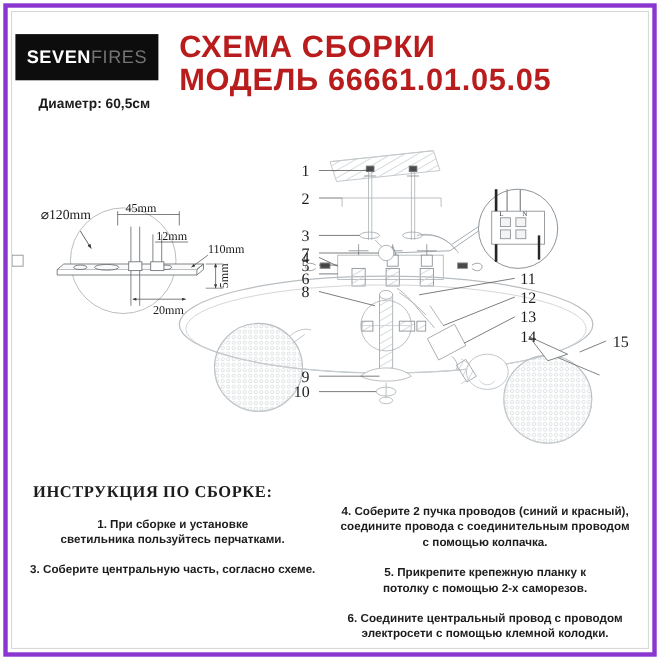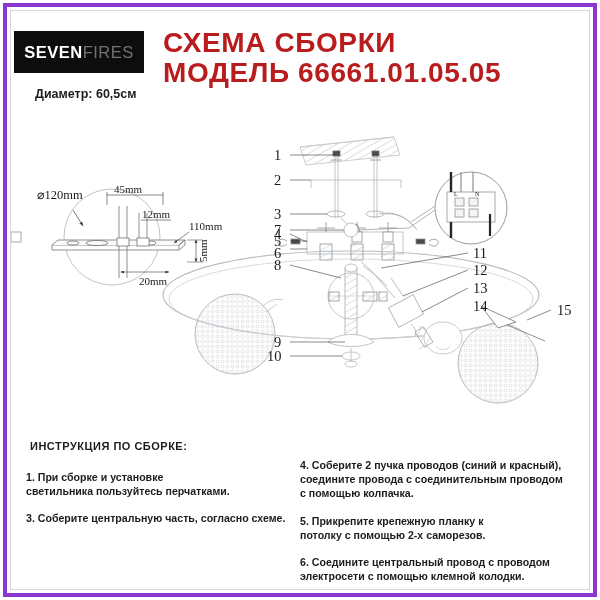--- a/index.html
+++ b/index.html
@@ -48,26 +48,26 @@
   .spec-row{font-size:12.5px;font-weight:bold;color:#1c1c1c;line-height:17px;white-space:nowrap;}
   .spec-row.indent{padding-left:20px;}
 
   
   #drawing{position:absolute;left:11px;top:110px;width:578px;height:320px;}
   #drawing svg{display:block;}
 
   
   .instr-head{
     position:absolute;left:30px;top:440px;
-    font-size:11px;font-weight:bold;color:#1c1c1c;letter-spacing:.5px;
+    font-size:15px;font-weight:bold;color:#1c1c1c;letter-spacing:.5px;font-family:Liberation Serif, serif;
   }
   .col{position:absolute;}
   .col-left{left:26px;top:470px;width:262px;}
   .col-right{left:300px;top:458px;width:282px;}
-  .step{margin-bottom:13px;}
+  .step{margin-bottom:13px;text-align:center;}
   .step p{
     margin:0;font-size:10.6px;line-height:14.2px;
     color:#1c1c1c;font-weight:bold;
   }
 </style>
 </head>
 <body>
 
 <div id="page">
 

